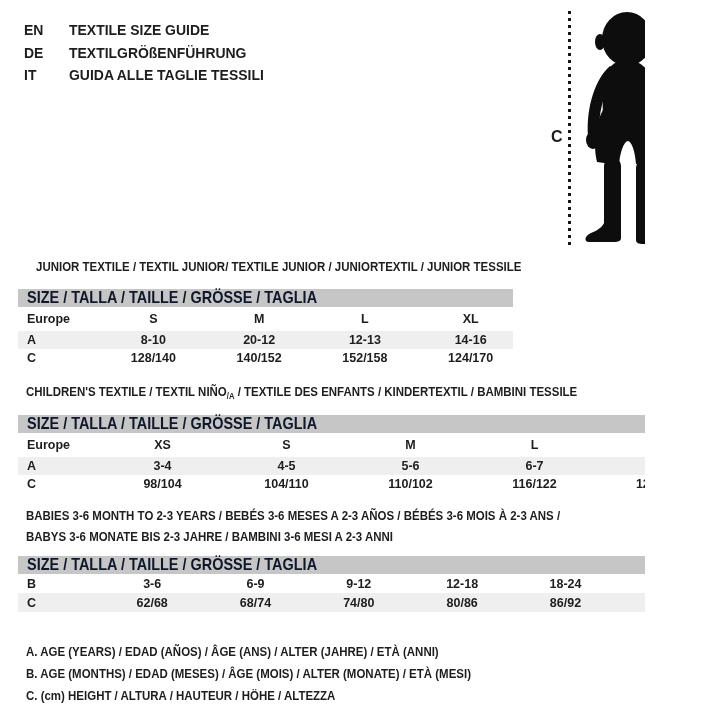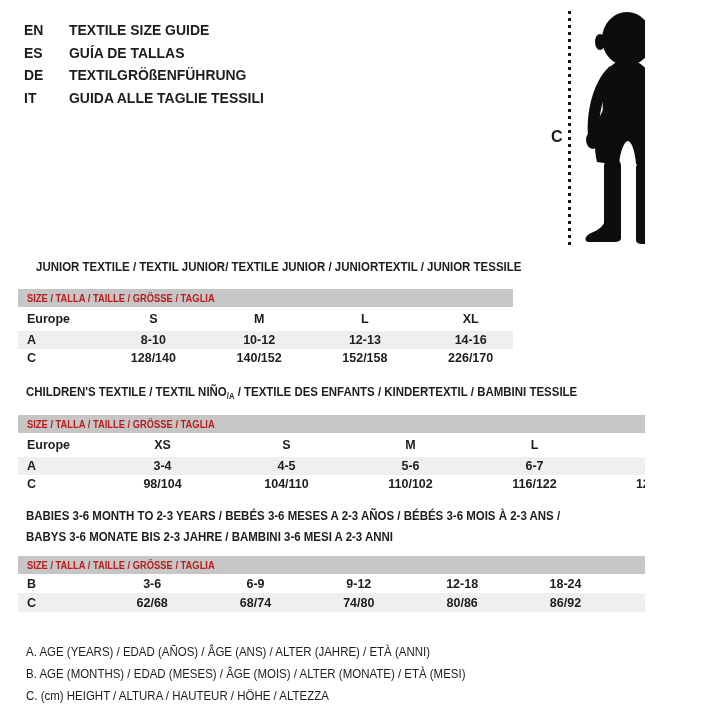--- a/index.html
+++ b/index.html
@@ -31,46 +31,42 @@
   #title-babies   { left:26px; top:506px; }
   .sub { font-size:9px; vertical-align:-3px; }
 
   
   .size-table { position:absolute; }
   #table-junior   { left:18px; top:289px; width:495px; }
   #table-children { left:18px; top:415px; width:692px; }
   #table-babies   { left:18px; top:556px; width:692px; }
   .band {
     height:18px; background:#c6c6c6; display:flex; align-items:center;
-    padding-left:9px; font-size:11px; font-weight:700; color:#b91c1c;
+    padding-left:9px; font-size:17px; font-weight:700; color:#0f172a;
   }
   .t-row { display:flex; align-items:center; height:18px; font-size:12.5px; font-weight:700;gap:21px; }
   .t-row.tall { height:24px; }
   #table-babies .t-row { height:19px; }
   .t-row.stripe { background:#efefef; }
   .row-label { width:72px; padding-left:9px; }
   .cell { flex:1; text-align:center; }
 
   
   .legend { position:absolute; left:26px; top:640px; }
-  .legend-line { height:22px; display:flex; align-items:center; font-size:13.5px; font-weight:400; }
+  .legend-line { height:22px; display:flex; align-items:center; font-size:13.5px; font-weight:700; }
 </style>
 </head>
 <body>
 
 <div class="canvas">
 
   <div class="langs">
     <div class="lang-row">
       <span class="lang-code">EN</span>
       <span class="lang-label">TEXTILE SIZE GUIDE</span>
-    </div>
-    <div class="lang-row">
-      <span class="lang-code">ES</span>
-      <span class="lang-label">GUÍA DE TALLAS</span>
     </div>
     <div class="lang-row">
       <span class="lang-code">DE</span>
       <span class="lang-label">TEXTILGRÖßENFÜHRUNG</span>
     </div>
     <div class="lang-row">
       <span class="lang-code">IT</span>
       <span class="lang-label">GUIDA ALLE TAGLIE TESSILI</span>
     </div>
   </div>
@@ -106,30 +102,30 @@
         <div class="t-row tall">
           <div class="row-label">Europe</div>
           <div class="cell">S</div>
           <div class="cell">M</div>
           <div class="cell">L</div>
           <div class="cell">XL</div>
         </div>
         <div class="t-row stripe">
           <div class="row-label">A</div>
           <div class="cell">8-10</div>
-          <div class="cell">10-12</div>
+          <div class="cell">20-12</div>
           <div class="cell">12-13</div>
           <div class="cell">14-16</div>
         </div>
         <div class="t-row">
           <div class="row-label">C</div>
           <div class="cell">128/140</div>
           <div class="cell">140/152</div>
           <div class="cell">152/158</div>
-          <div class="cell">226/170</div>
+          <div class="cell">124/170</div>
         </div>
       </div>
   </div>
 
   <h2 class="sec-title" id="title-children">
     <span class="cond"><span>CHILDREN'S TEXTILE / TEXTIL NIÑO</span><span class="sub">/A</span><span> / TEXTILE DES ENFANTS / KINDERTEXTIL / BAMBINI TESSILE</span></span>
   </h2>
   <div class="size-table" id="table-children">
     <div class="band">
       <span class="cond">SIZE / TALLA / TAILLE / GRÖSSE / TAGLIA</span>

